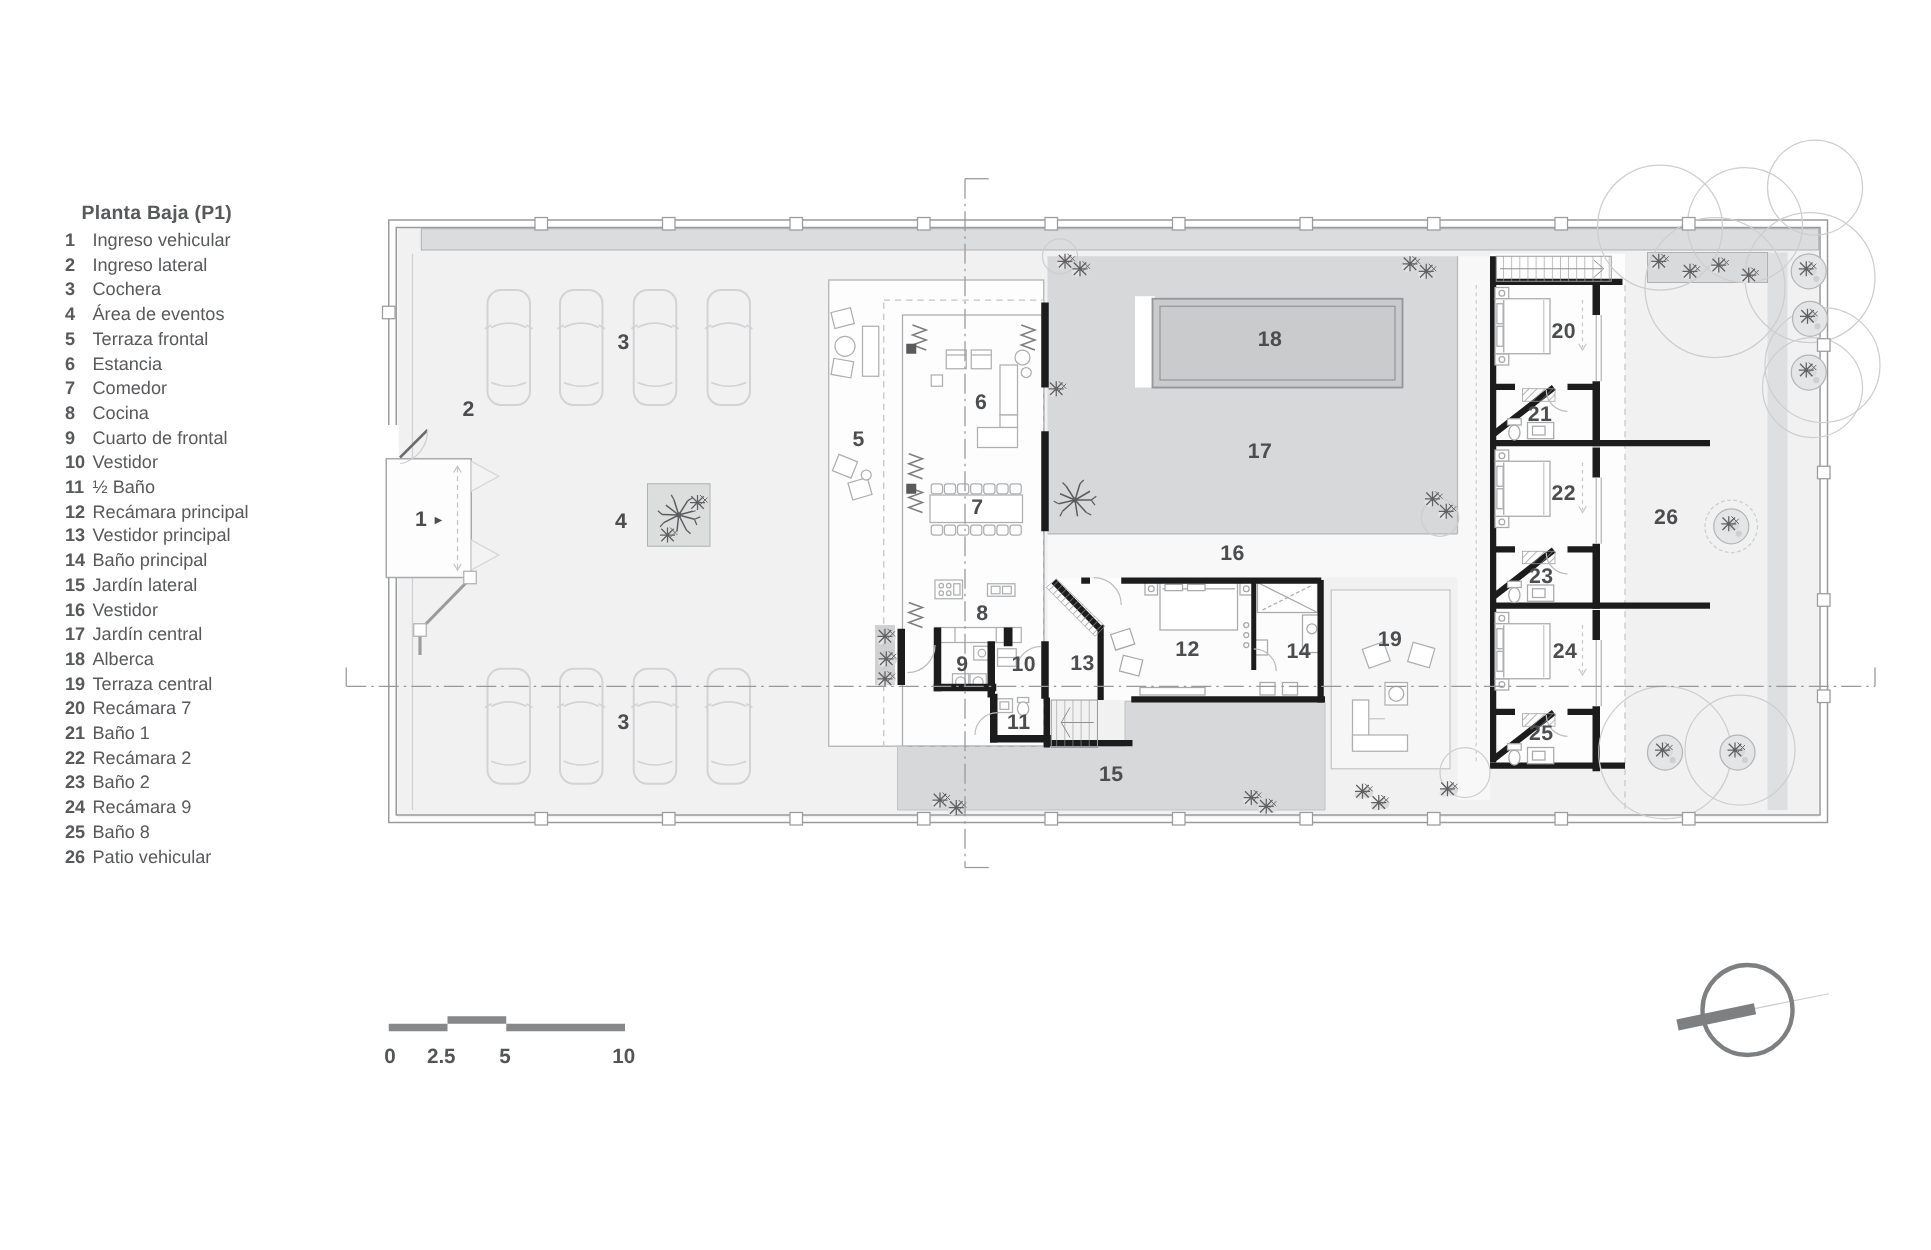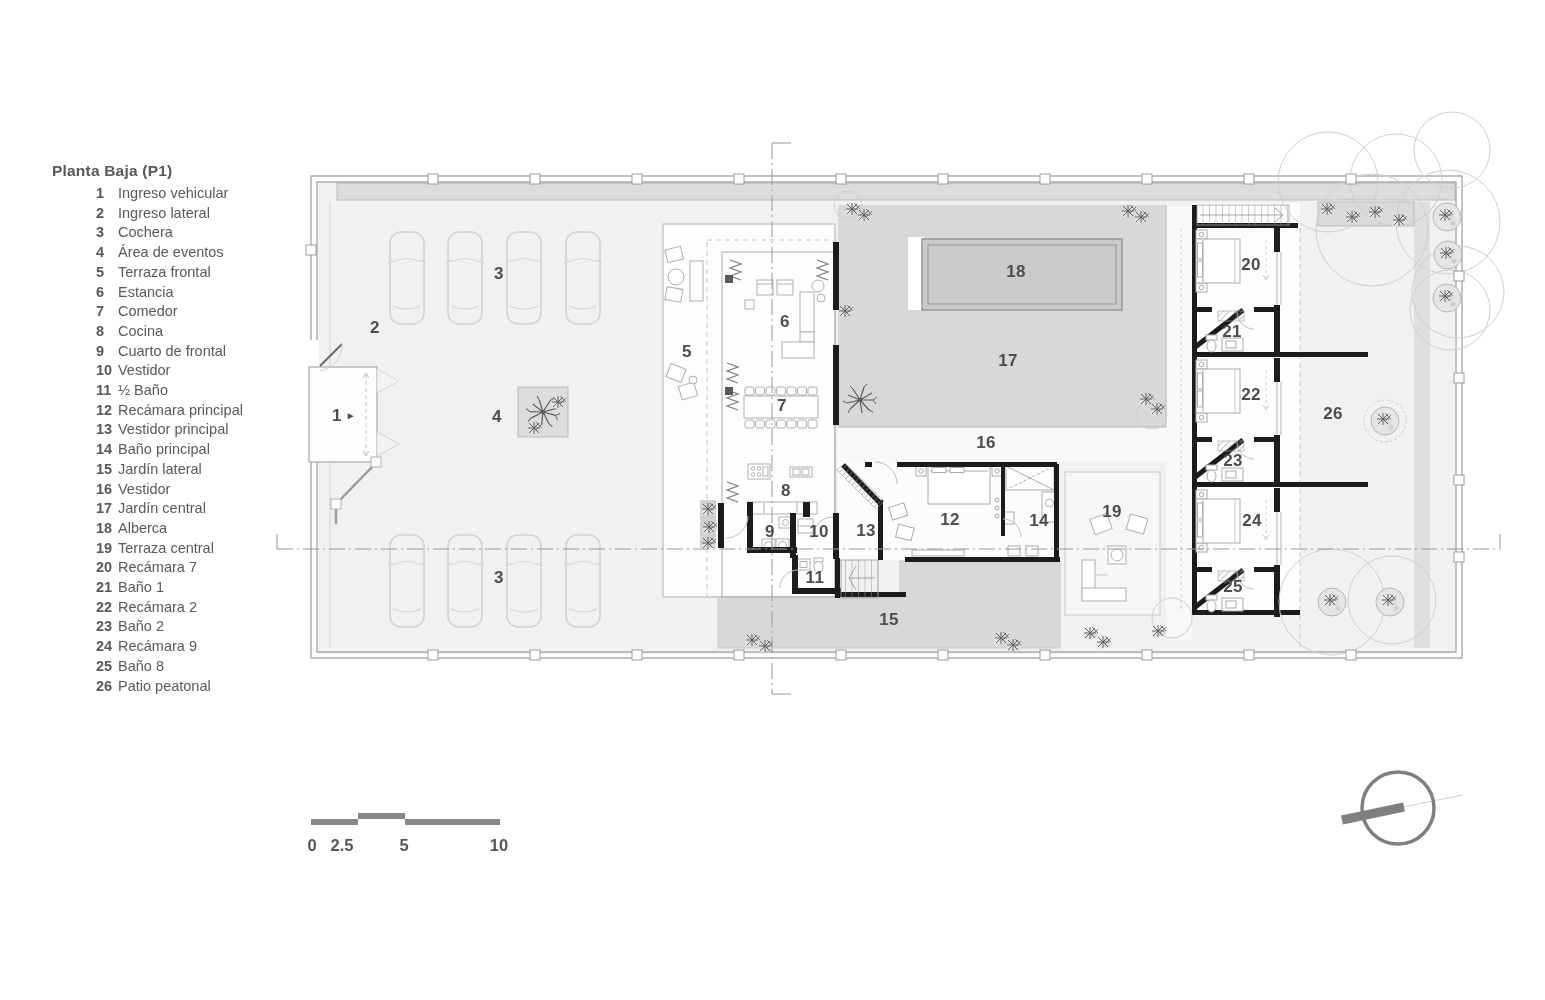--- a/index.html
+++ b/index.html
@@ -1,22 +1,22 @@
 <!DOCTYPE html>
 <html><head>
 <meta charset="utf-8">
 <style>
   html,body{margin:0;padding:0;background:#fff;}
   #canvas{position:relative;width:1545px;height:1000px;background:#ffffff;overflow:hidden;
           font-family:"Liberation Sans",sans-serif;}
   #plan-svg{position:absolute;left:0;top:0;}
   
   #legend{position:absolute;left:52px;top:162px;color:#58595b;}
-  #legend .title{font-size:15.5px;font-weight:700;margin-bottom:4px;letter-spacing:.2px;}
-  #legend .row{font-size:14.5px;line-height:19.7px;white-space:nowrap;margin-left:44px;}
+  #legend .title{font-size:15.5px;font-weight:700;margin-bottom:4px;letter-spacing:.2px;text-align:center;}
+  #legend .row{font-size:14.5px;line-height:19.7px;white-space:nowrap;}
   #legend .num{font-weight:700;display:inline-block;min-width:22px;}
   
   .plan-label{position:absolute;transform:translate(-50%,-50%);font-size:17px;font-weight:700;
               color:#4c4d4f;letter-spacing:.4px;white-space:nowrap;}
   .plan-label .arrow{font-size:10px;vertical-align:2px;margin-left:4px;}
   
   .scale-label{position:absolute;transform:translate(-50%,0);font-size:16.5px;font-weight:700;color:#545557;}
 </style>
 </head>
 <body>
@@ -443,21 +443,21 @@
   <div class="row"><span class="num">16</span><span>Vestidor</span></div>
   <div class="row"><span class="num">17</span><span>Jardín central</span></div>
   <div class="row"><span class="num">18</span><span>Alberca</span></div>
   <div class="row"><span class="num">19</span><span>Terraza central</span></div>
   <div class="row"><span class="num">20</span><span>Recámara 7</span></div>
   <div class="row"><span class="num">21</span><span>Baño 1</span></div>
   <div class="row"><span class="num">22</span><span>Recámara 2</span></div>
   <div class="row"><span class="num">23</span><span>Baño 2</span></div>
   <div class="row"><span class="num">24</span><span>Recámara 9</span></div>
   <div class="row"><span class="num">25</span><span>Baño 8</span></div>
-  <div class="row"><span class="num">26</span><span>Patio peatonal</span></div>
+  <div class="row"><span class="num">26</span><span>Patio vehicular</span></div>
 </div>
 
 <div class="plan-label" style="left:344px;top:416px"><span>1</span><span class="arrow">►</span></div>
 <div class="plan-label" style="left:375px;top:328px">2</div>
 <div class="plan-label" style="left:499px;top:274px">3</div>
 <div class="plan-label" style="left:499px;top:578px">3</div>
 <div class="plan-label" style="left:497px;top:417px">4</div>
 <div class="plan-label" style="left:687px;top:352px">5</div>
 <div class="plan-label" style="left:785px;top:322px">6</div>
 <div class="plan-label" style="left:782px;top:406px">7</div>
@@ -475,17 +475,17 @@
 <div class="plan-label" style="left:1112px;top:512px">19</div>
 <div class="plan-label" style="left:1251px;top:265px">20</div>
 <div class="plan-label" style="left:1232px;top:332px">21</div>
 <div class="plan-label" style="left:1251px;top:395px">22</div>
 <div class="plan-label" style="left:1233px;top:461px">23</div>
 <div class="plan-label" style="left:1252px;top:521px">24</div>
 <div class="plan-label" style="left:1233px;top:587px">25</div>
 <div class="plan-label" style="left:1333px;top:414px">26</div>
 
 <div class="scale-label" style="left:312px;top:836px">0</div>
-<div class="scale-label" style="left:342px;top:836px">2.5</div>
+<div class="scale-label" style="left:353px;top:836px">2.5</div>
 <div class="scale-label" style="left:404px;top:836px">5</div>
 <div class="scale-label" style="left:499px;top:836px">10</div>
 
 </div>
 
 </body></html>

